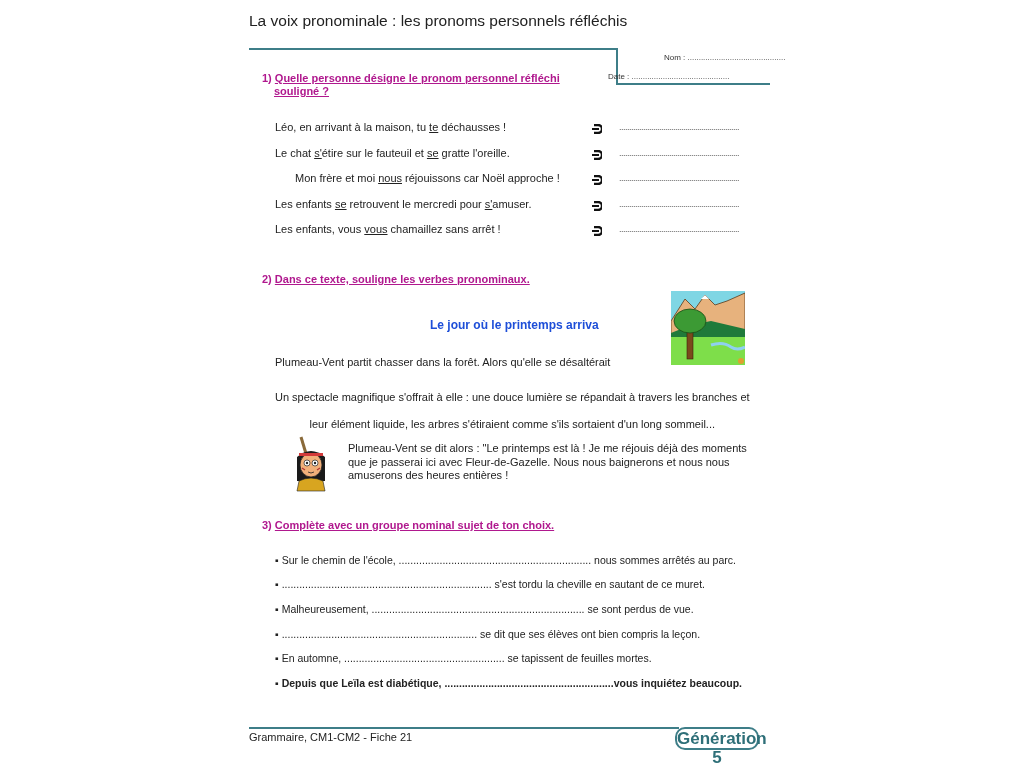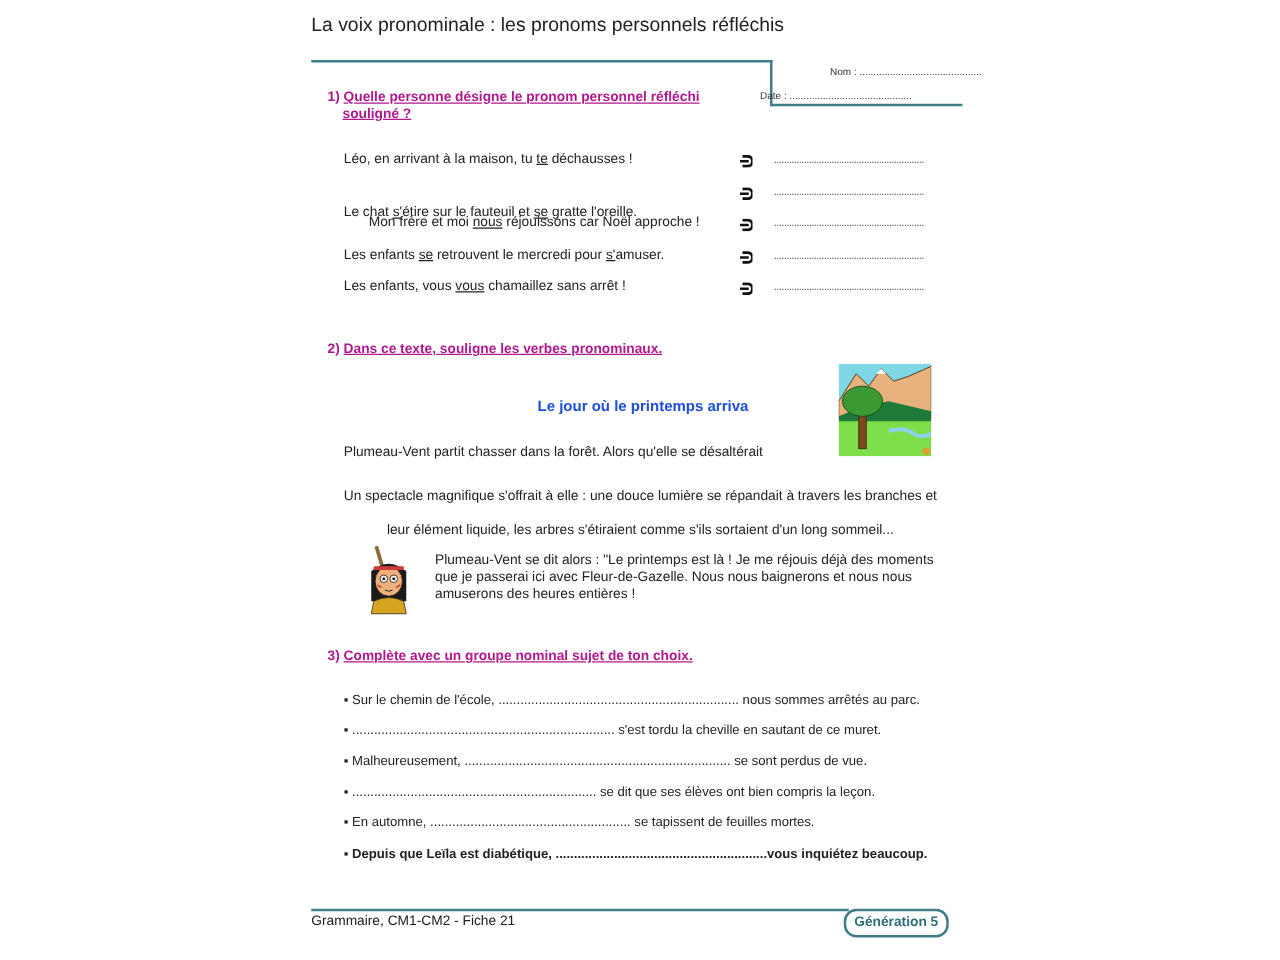--- a/index.html
+++ b/index.html
@@ -13,21 +13,21 @@
     .qhead { font-size:11px; font-weight:bold; color:#b0188e; }
     .qhead .u { text-decoration:underline; }
     .sent { left:275px; font-size:11px; color:#222; white-space:nowrap; }
     .sent u { text-decoration:underline; }
     .dots { left:619px; font-size:9px; color:#555; letter-spacing:-0.5px; white-space:nowrap; overflow:hidden; width:135px; }
     .story-title { left:430px; top:318px; font-size:12px; font-weight:bold; color:#1d4ed8; }
     .para { font-size:11px; line-height:13.5px; color:#222; }
     .bullet-line { left:275px; font-size:10.5px; color:#222; white-space:nowrap; }
     .footer-text { left:249px; top:731px; font-size:11px; color:#222; }
     .badge { left:675px; top:727px; width:80px; height:19px; border:2px solid #3e7e88; border-radius:10px;
-             font-size:11px; font-weight:bold; color:#2e6f78; text-align:center; line-height:19px; }
+             font-size:17px; font-weight:bold; color:#2e6f78; text-align:center; line-height:19px; }
     .img-box { overflow:hidden; }
   </style>
 </head>
 <body>
 
 <div class="abs title">La voix pronominale : les pronoms personnels réfléchis</div>
 <div class="abs hline" style="left:249px; top:48px; width:369px;"></div>
 <div class="abs vline" style="left:616px; top:48px; height:37px;"></div>
 <div class="abs hline" style="left:616px; top:83px; width:154px;"></div>
 <div class="abs field" style="left:664px; top:53px;">Nom : ............................................</div>
@@ -35,21 +35,21 @@
 
 <div class="abs qhead" style="left:262px; top:72px; line-height:13px;">
   <span>1) </span><span class="u">Quelle personne désigne le pronom personnel réfléchi</span><br>
   <span style="padding-left:12px;"></span><span class="u">souligné ?</span>
 </div>
 
 <div>
   <div class="abs sent" style="top:121px;">
     <span>Léo, en arrivant à la maison, tu </span><u>te</u><span> déchausses !</span>
   </div>
-  <div class="abs sent" style="top:164px;">
+  <div class="abs sent" style="top:147px;">
     <span>Le chat </span><u>s'</u><span>étire sur le fauteuil et </span><u>se</u><span> gratte l'oreille.</span>
   </div>
   <div class="abs sent" style="top:172px;padding-left:20px;">
     <span>Mon frère et moi </span><u>nous</u><span> réjouissons car Noël approche !</span>
   </div>
   <div class="abs sent" style="top:198px;">
     <span>Les enfants </span><u>se</u><span> retrouvent le mercredi pour </span><u>s'</u><span>amuser.</span>
   </div>
   <div class="abs sent" style="top:223px;">
     <span>Les enfants, vous </span><u>vous</u><span> chamaillez sans arrêt !</span>

